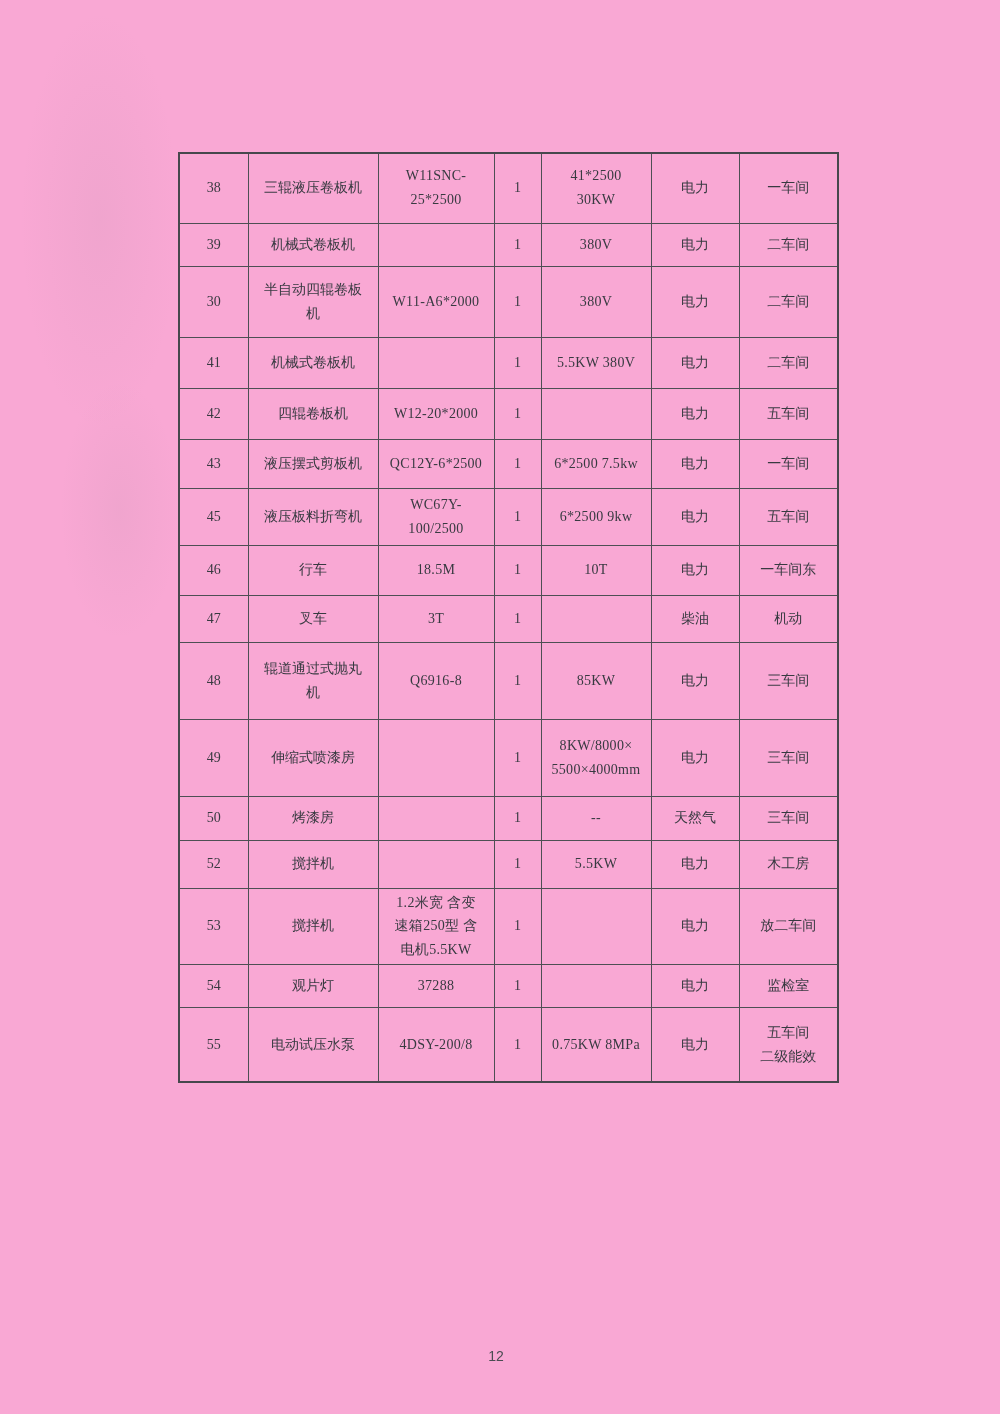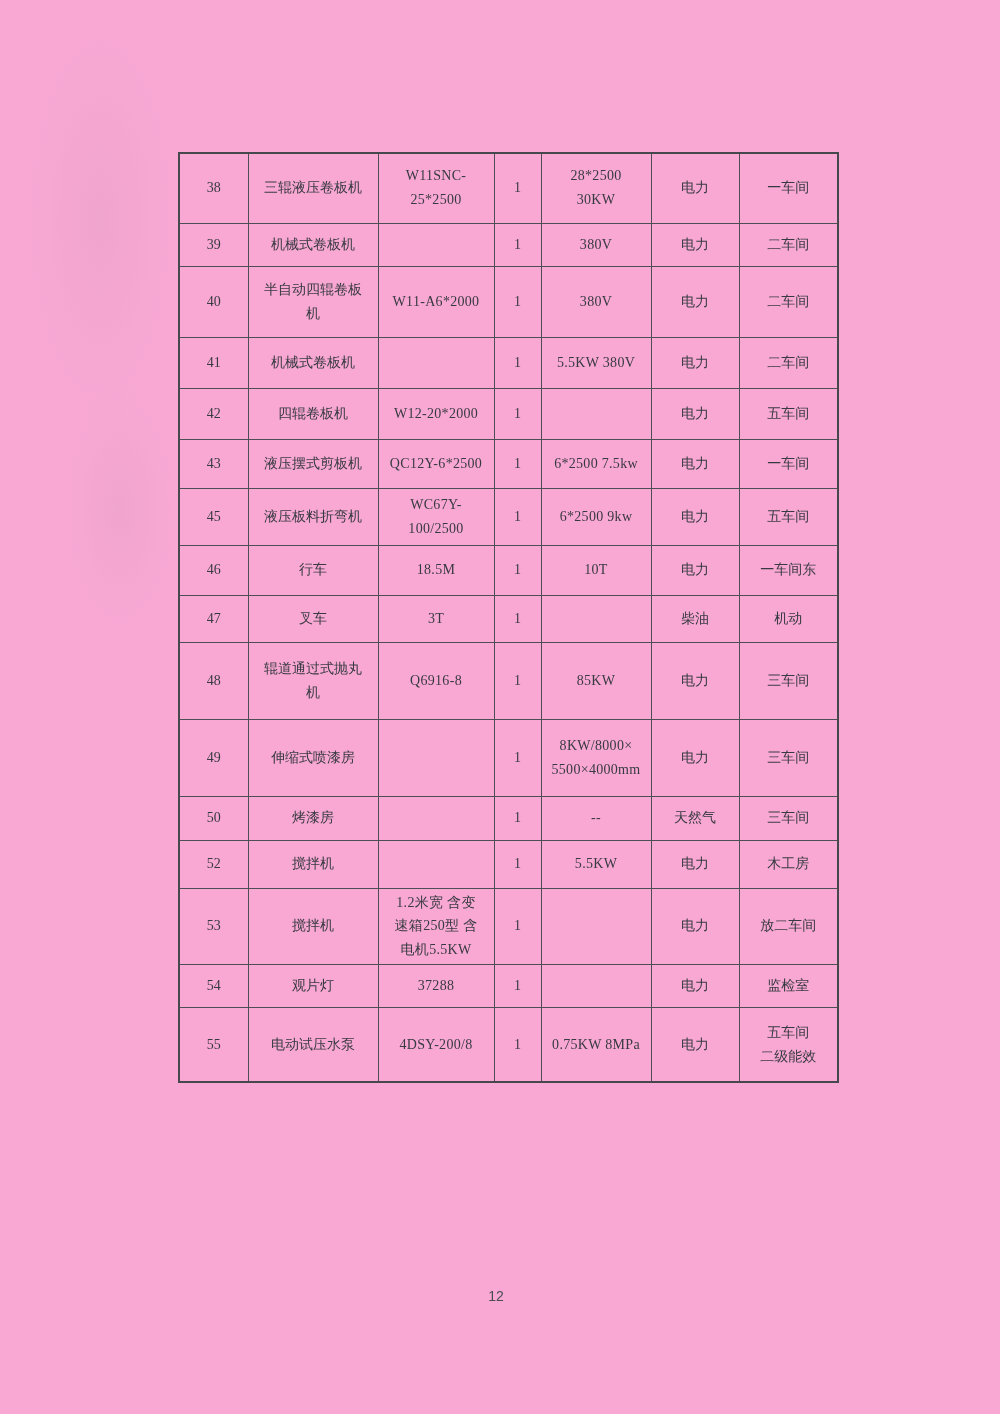--- a/index.html
+++ b/index.html
@@ -46,21 +46,21 @@
     padding: 2px 5px;
     overflow: hidden;
   }
   td.c-model, td.c-spec {
     font-size: 13.5px;
     letter-spacing: 0.3px;
   }
   .page-number {
     position: absolute;
     left: 0;
-    top: 1288px;
+    top: 1348px;
     width: 992px;
     text-align: center;
     font-size: 14px;
     color: #4a4c52;
     font-family: "Liberation Sans", "DejaVu Sans", sans-serif;
   }
 </style>
 </head>
 <body>
 
@@ -77,36 +77,36 @@
       <col style="width:110px">
       <col style="width:88px">
       <col style="width:99px">
     </colgroup>
     <tbody id="table-body">
         <tr style="height: 70px;">
           <td class="c-no">38</td>
           <td class="c-name">三辊液压卷板机</td>
           <td class="c-model">W11SNC-25*2500</td>
           <td class="c-qty">1</td>
-          <td class="c-spec">28*2500
+          <td class="c-spec">41*2500
 30KW</td>
           <td class="c-energy">电力</td>
           <td class="c-location">一车间</td>
         </tr>
         <tr style="height: 43px;">
           <td class="c-no">39</td>
           <td class="c-name">机械式卷板机</td>
           <td class="c-model"></td>
           <td class="c-qty">1</td>
           <td class="c-spec">380V</td>
           <td class="c-energy">电力</td>
           <td class="c-location">二车间</td>
         </tr>
         <tr style="height: 71px;">
-          <td class="c-no">40</td>
+          <td class="c-no">30</td>
           <td class="c-name">半自动四辊卷板
 机</td>
           <td class="c-model">W11-A6*2000</td>
           <td class="c-qty">1</td>
           <td class="c-spec">380V</td>
           <td class="c-energy">电力</td>
           <td class="c-location">二车间</td>
         </tr>
         <tr style="height: 51px;">
           <td class="c-no">41</td>

